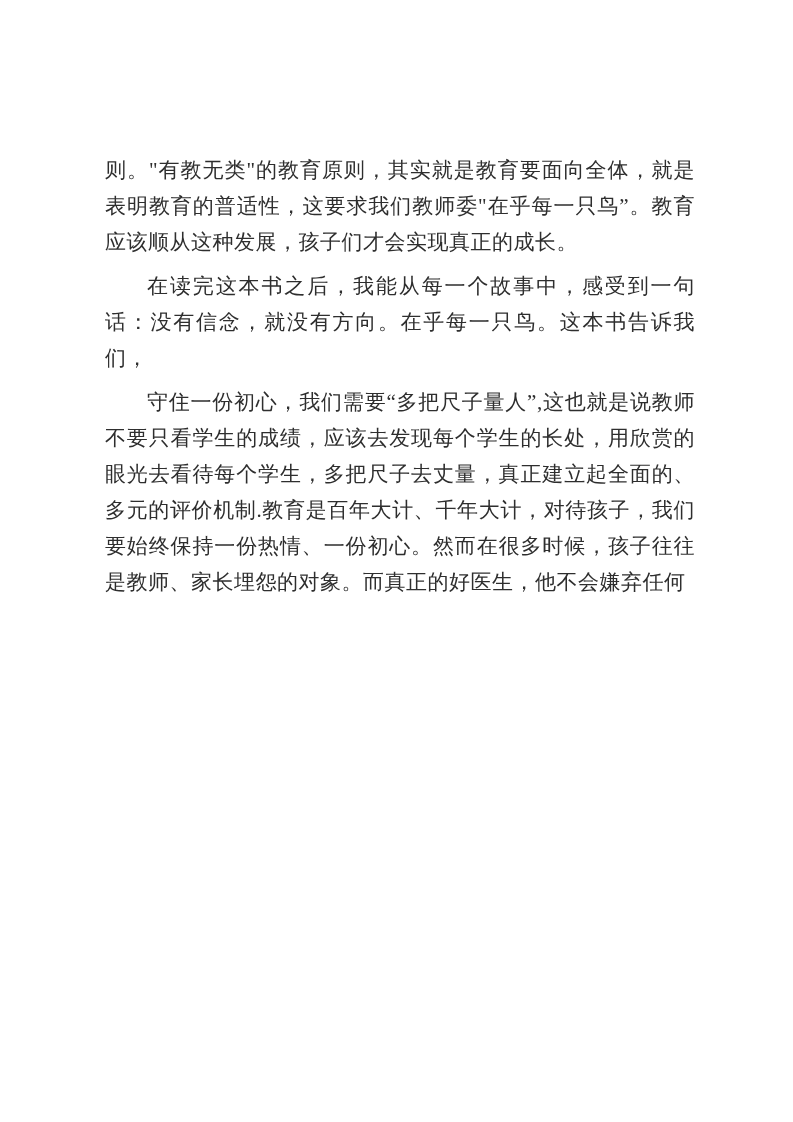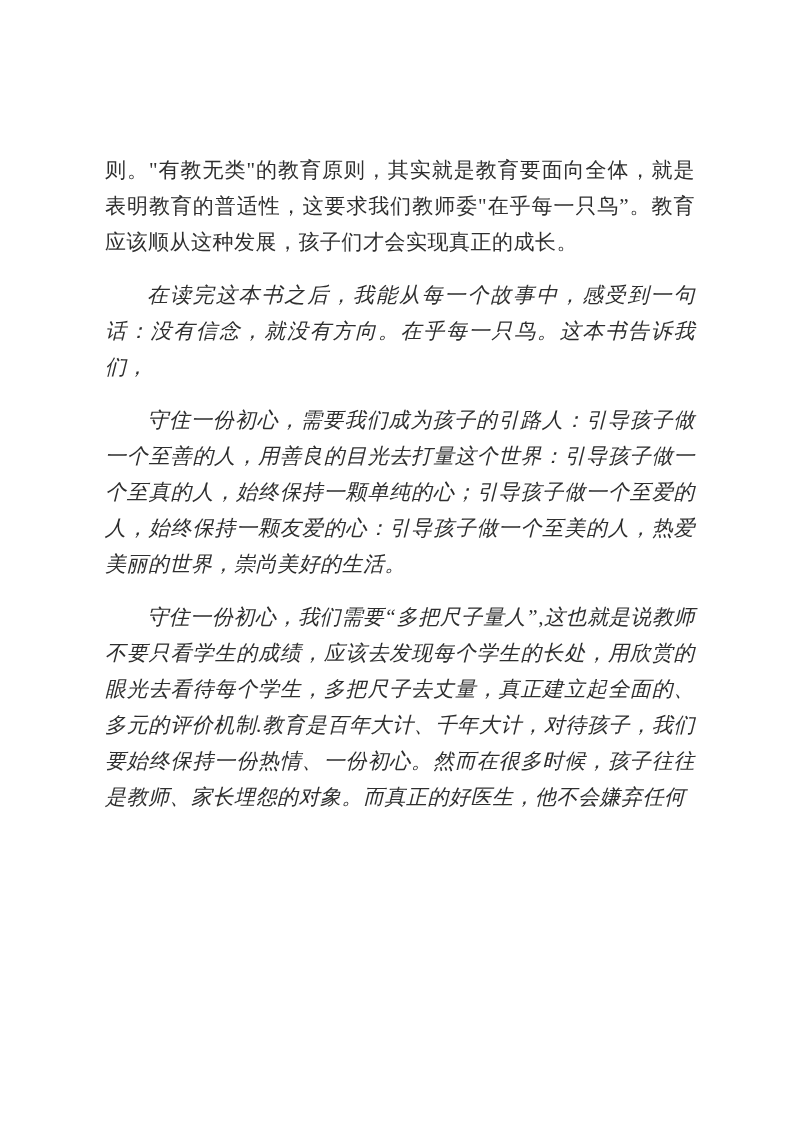--- a/index.html
+++ b/index.html
@@ -25,30 +25,28 @@
     margin: 0;
     font-size: 21px;
     line-height: 36px;
     letter-spacing: 0.5px;
     color: #2e2e2e;
     text-align: justify;
     text-justify: inter-character;
     font-weight: 400;
   }
   .content p + p {
-    margin-top: 17px;
-    font-style: italic;
+    margin-top: 8px;
   }
   .content p.indent {
     text-indent: 2em;
   }
 </style>
 </head>
 <body>
 
 <div class="page">
   <div class="content">
     <p>则。"有教无类"的教育原则，其实就是教育要面向全体，就是表明教育的普适性，这要求我们教师委"在乎每一只鸟”。教育应该顺从这种发展，孩子们才会实现真正的成长。</p>
     <p class="indent">在读完这本书之后，我能从每一个故事中，感受到一句话：没有信念，就没有方向。在乎每一只鸟。这本书告诉我们，</p>
-    <p class="indent">守住一份初心，需要我们成为孩子的引路人：引导孩子做一个至善的人，用善良的目光去打量这个世界：引导孩子做一个至真的人，始终保持一颗单纯的心；引导孩子做一个至爱的人，始终保持一颗友爱的心：引导孩子做一个至美的人，热爱美丽的世界，崇尚美好的生活。</p>
     <p class="indent">守住一份初心，我们需要“多把尺子量人”,这也就是说教师不要只看学生的成绩，应该去发现每个学生的长处，用欣赏的眼光去看待每个学生，多把尺子去丈量，真正建立起全面的、多元的评价机制.教育是百年大计、千年大计，对待孩子，我们要始终保持一份热情、一份初心。然而在很多时候，孩子往往是教师、家长埋怨的对象。而真正的好医生，他不会嫌弃任何</p>
   </div>
 </div>
 
 </body></html>

